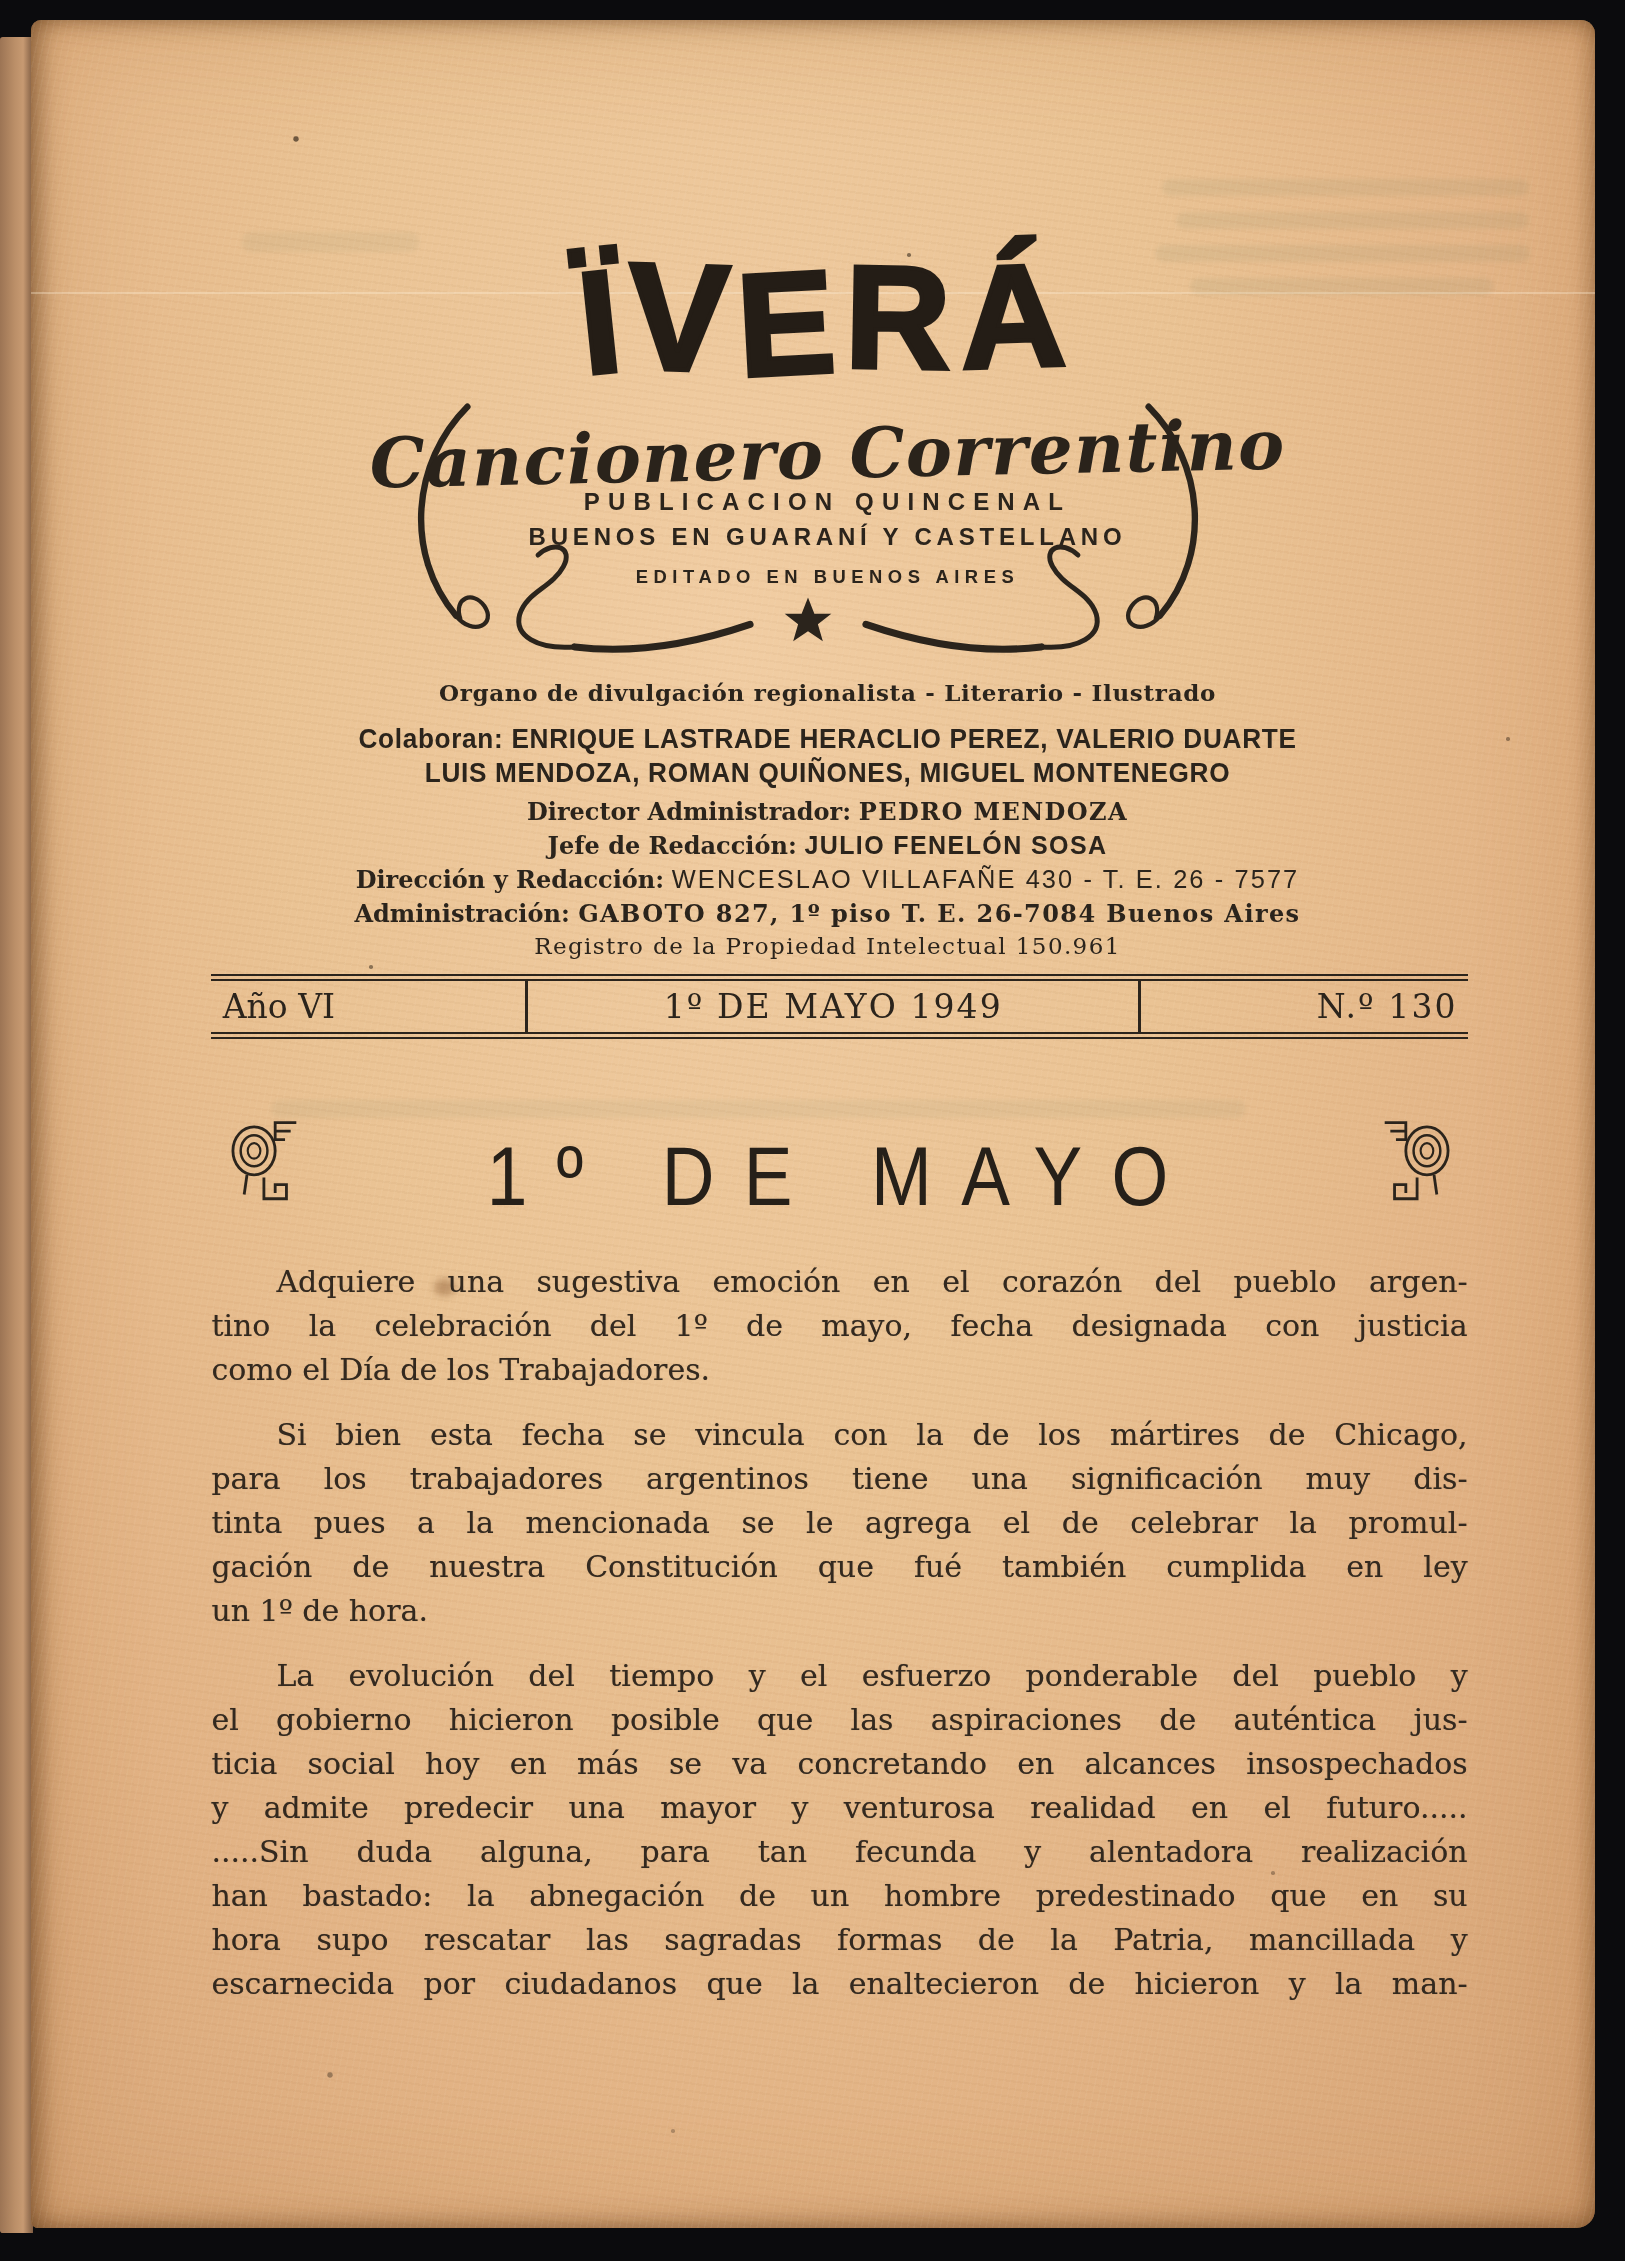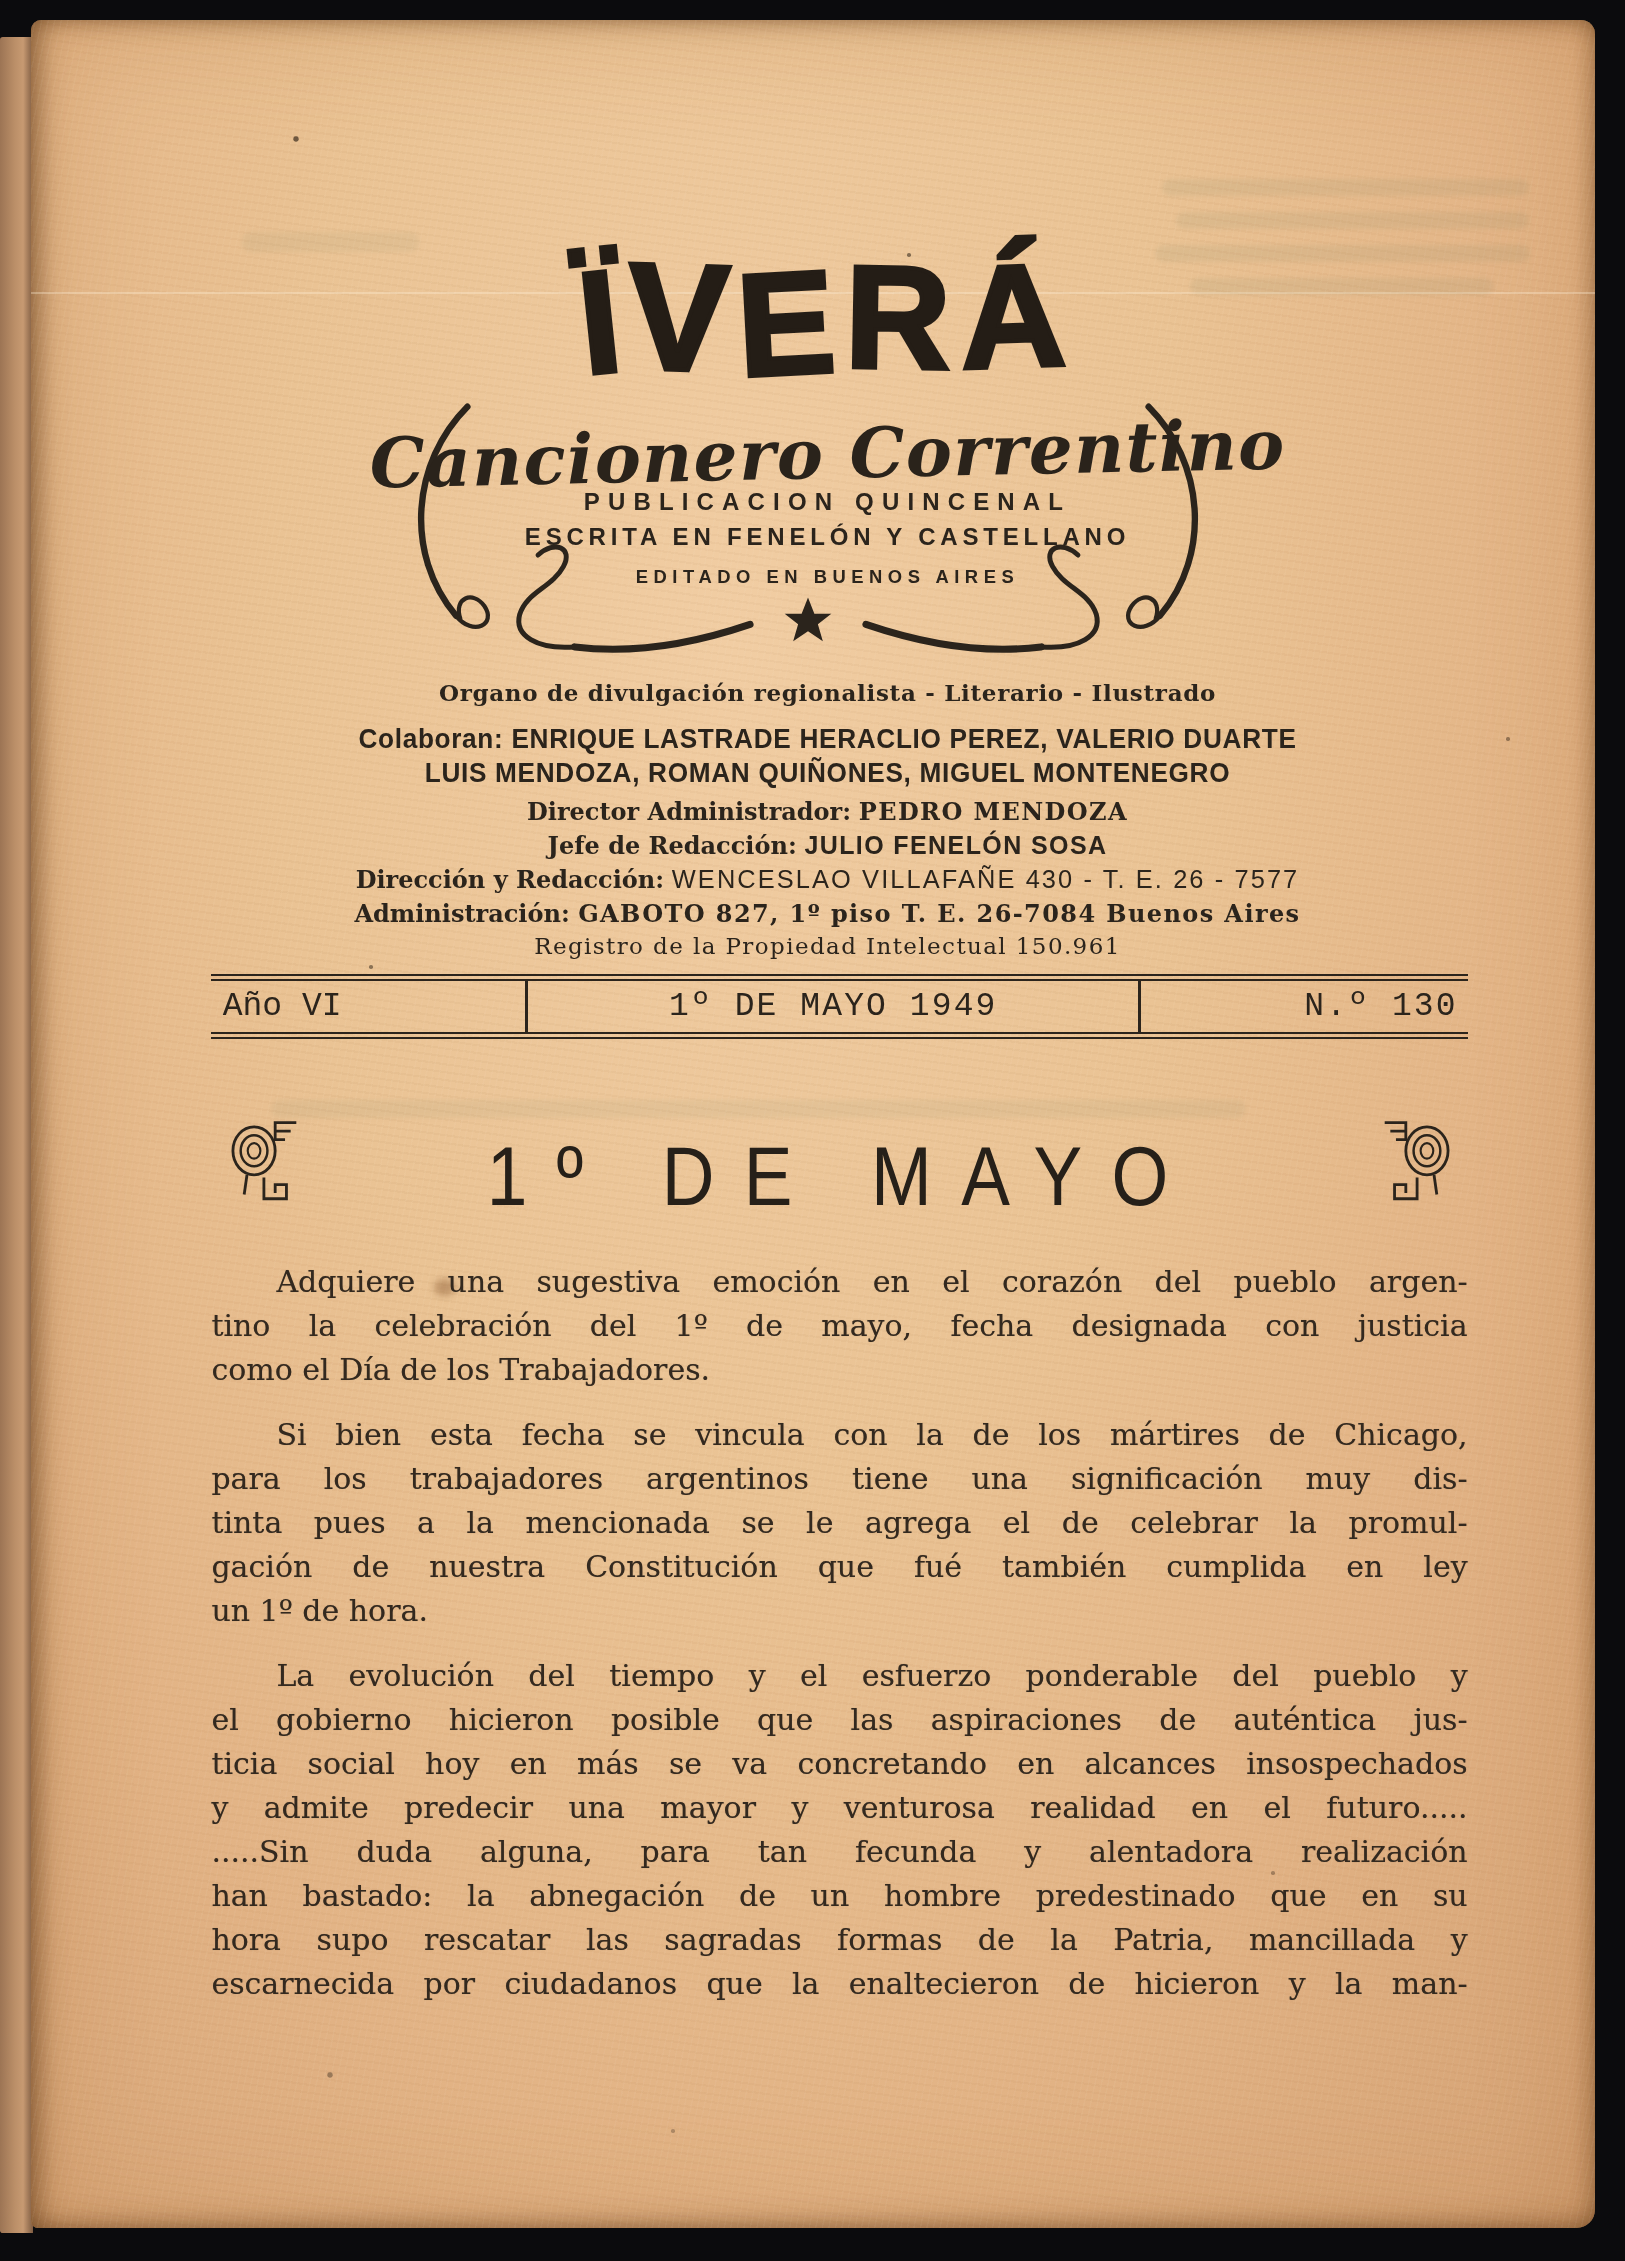--- a/index.html
+++ b/index.html
@@ -78,21 +78,21 @@
   .director{top:777px;}
   .jefe{top:811px;}
   .direccion{top:845px;}
   .admin{top:879px;font-weight:bold;}
   .registro{top:913px;font-size:23px;letter-spacing:1.4px;}
 
   
   .issue-bar{position:absolute;left:25.4px;right:1.4px;top:954px;width:auto;
         border-top:7px double #2b241c;border-bottom:7px double #2b241c;
         display:flex;align-items:stretch;height:65px;}
-  .issue-bar .cell{display:flex;align-items:center;font-size:33px;font-family:Liberation Mono, monospace;}
+  .issue-bar .cell{display:flex;align-items:center;font-size:33px;}
   .cell-ano{flex:0 0 25%;padding-left:11.3px;}
   .cell-fecha{flex:1;justify-content:center;letter-spacing:2.1px;}
   .cell-num{flex:0 0 26%;justify-content:flex-end;padding-right:10px;letter-spacing:2.1px;}
   .vrule{width:2.8px;background:#2b241c;}
 
   
   .ornament{position:absolute;top:1090px;width:85px;height:100px;}
   .orn-left{left:34px;}
   .orn-right{right:8.5px;transform:scaleX(-1);}
   .headline{top:1114px;font-family:"Liberation Sans",sans-serif;font-size:73px;
@@ -143,21 +143,21 @@
           <path d="M368,232 C392,210 418,222 404,248 C388,278 352,284 342,316 C334,346 366,366 420,362" stroke-width="7"></path>
           <path d="M420,362 C500,372 580,360 668,330" stroke-width="10"></path>
           <path d="M1132,232 C1108,210 1082,222 1096,248 C1112,278 1148,284 1158,316 C1166,346 1134,366 1080,362" stroke-width="7"></path>
           <path d="M1080,362 C1000,372 920,360 832,330" stroke-width="10"></path>
         </g>
         <polygon points="750,292 759,315 783,315 764,330 771,354 750,340 729,354 736,330 717,315 741,315" fill="#2b241c"></polygon>
       </svg>
 
       <div class="block script-line">Cancionero Correntino</div>
       <div class="block sub1">PUBLICACION QUINCENAL</div>
-      <div class="block sub2">ESCRITA EN FENELÓN Y CASTELLANO</div>
+      <div class="block sub2">BUENOS EN GUARANÍ Y CASTELLANO</div>
       <div class="block sub3">EDITADO EN BUENOS AIRES</div>
 
       <div class="block organo">Organo de divulgación regionalista - Literario - Ilustrado</div>
 
       <div class="block colab colab1">
         <span class="lab">Colaboran:</span>
         <span>ENRIQUE LASTRADE HERACLIO PEREZ, VALERIO DUARTE</span>
       </div>
       <div class="block colab colab2">LUIS MENDOZA, ROMAN QUIÑONES, MIGUEL MONTENEGRO</div>
 

